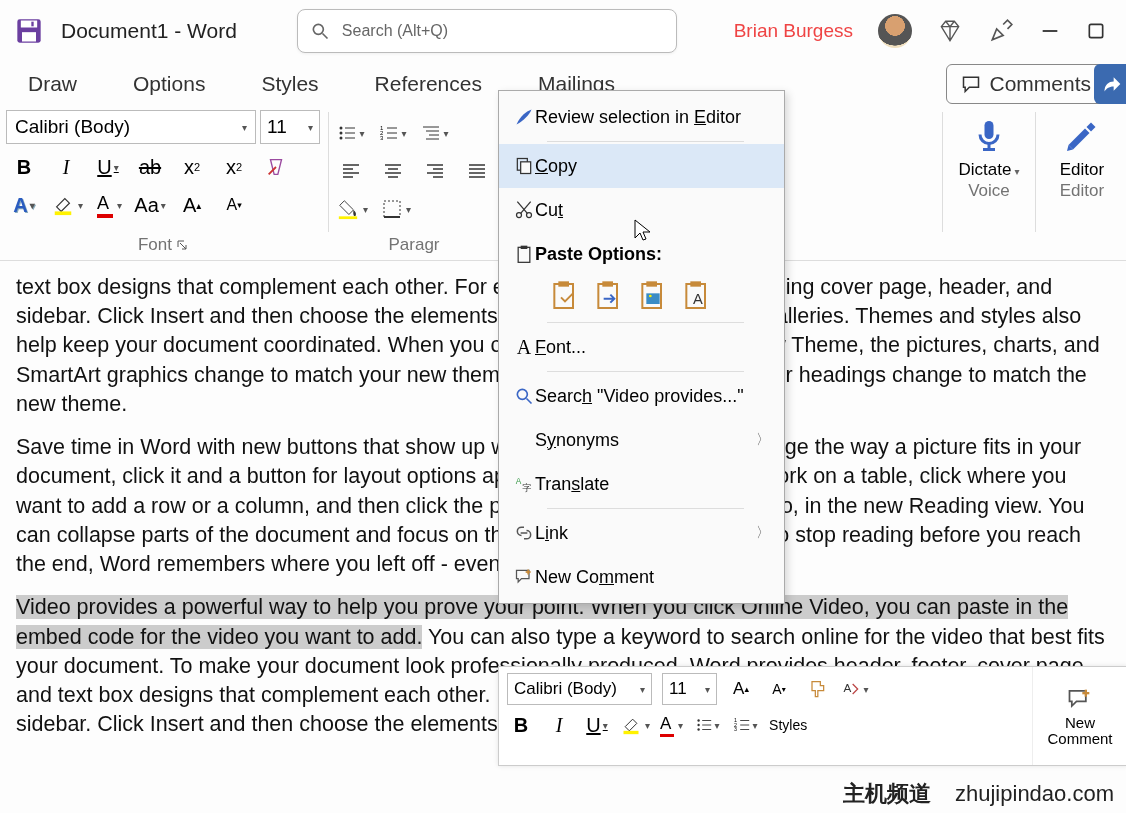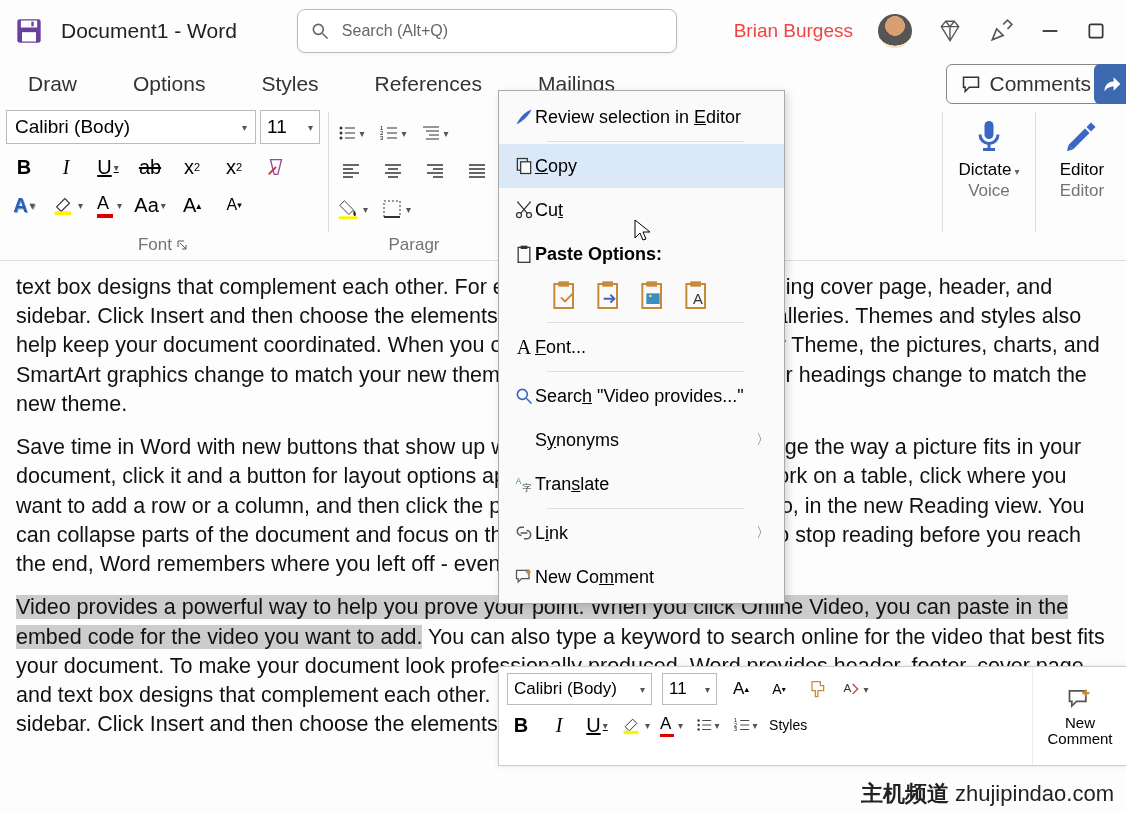--- a/index.html
+++ b/index.html
@@ -65,21 +65,21 @@
   .mini { position: absolute; left: 498px; top: 666px; width: 630px; height: 100px; background: #fff; border: 1px solid #ccc; box-shadow: 0 0 5px rgba(0,0,0,0.1); z-index: 5; display: flex; }
   .mini-left { flex: 1; display: flex; flex-direction: column; padding: 6px 8px; gap: 6px; }
   .mini-row { display: flex; align-items: center; gap: 10px; }
   .mini-font { width: 145px; height: 32px; border: 1px solid #bbb; display:flex; align-items:center; justify-content:space-between; padding:0 6px; font-size:17px;}
   .mini-size { width: 55px; height: 32px; border: 1px solid #bbb; display:flex; align-items:center; justify-content:space-between; padding:0 6px; font-size:17px;}
   .mini-big { width: 95px; display: flex; flex-direction: column; align-items: center; justify-content: center; font-size: 15px; gap:2px; border-left: 1px solid #eee; padding: 4px 2px;}
   .mini-big.wide { width: 135px; }
   .mini-big svg { width: 28px; height: 28px; }
 
   .watermark { position: absolute; right: 12px; bottom: 4px; font-size: 22px; color: #222;}
-  .watermark b { font-weight: 700; margin-right: 6px;}
+  .watermark b { font-weight: 700; margin-right: 24px;}
 
   .chev::after{content:"▾"; font-size:10px; color:#666; margin-left:3px;}
   .tiny-arrow{font-size:10px; color:#555;}
 </style>
 </head>
 <body>
 
 <div class="titlebar">
   <svg class="save-icon" viewBox="0 0 24 24">
       <rect x="2" y="2" width="20" height="20" rx="2" fill="#6b3fa0"></rect>

